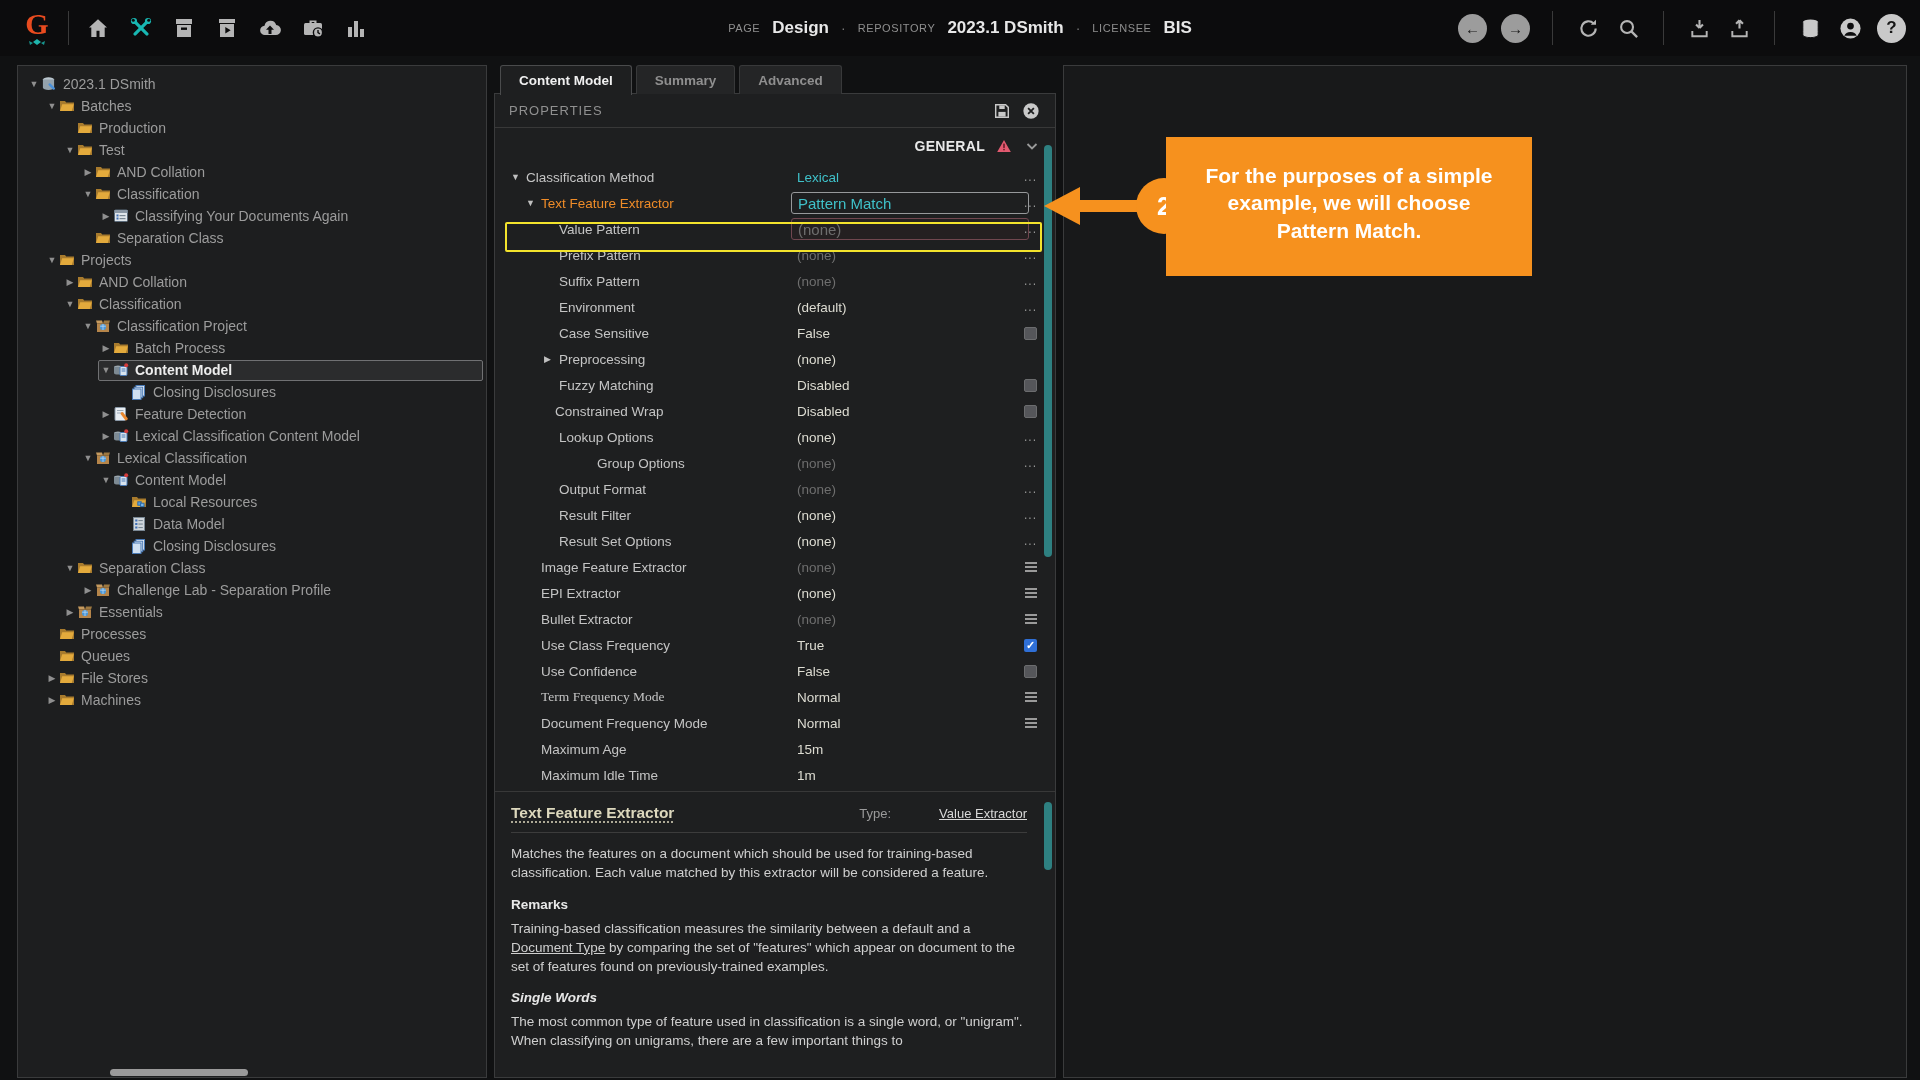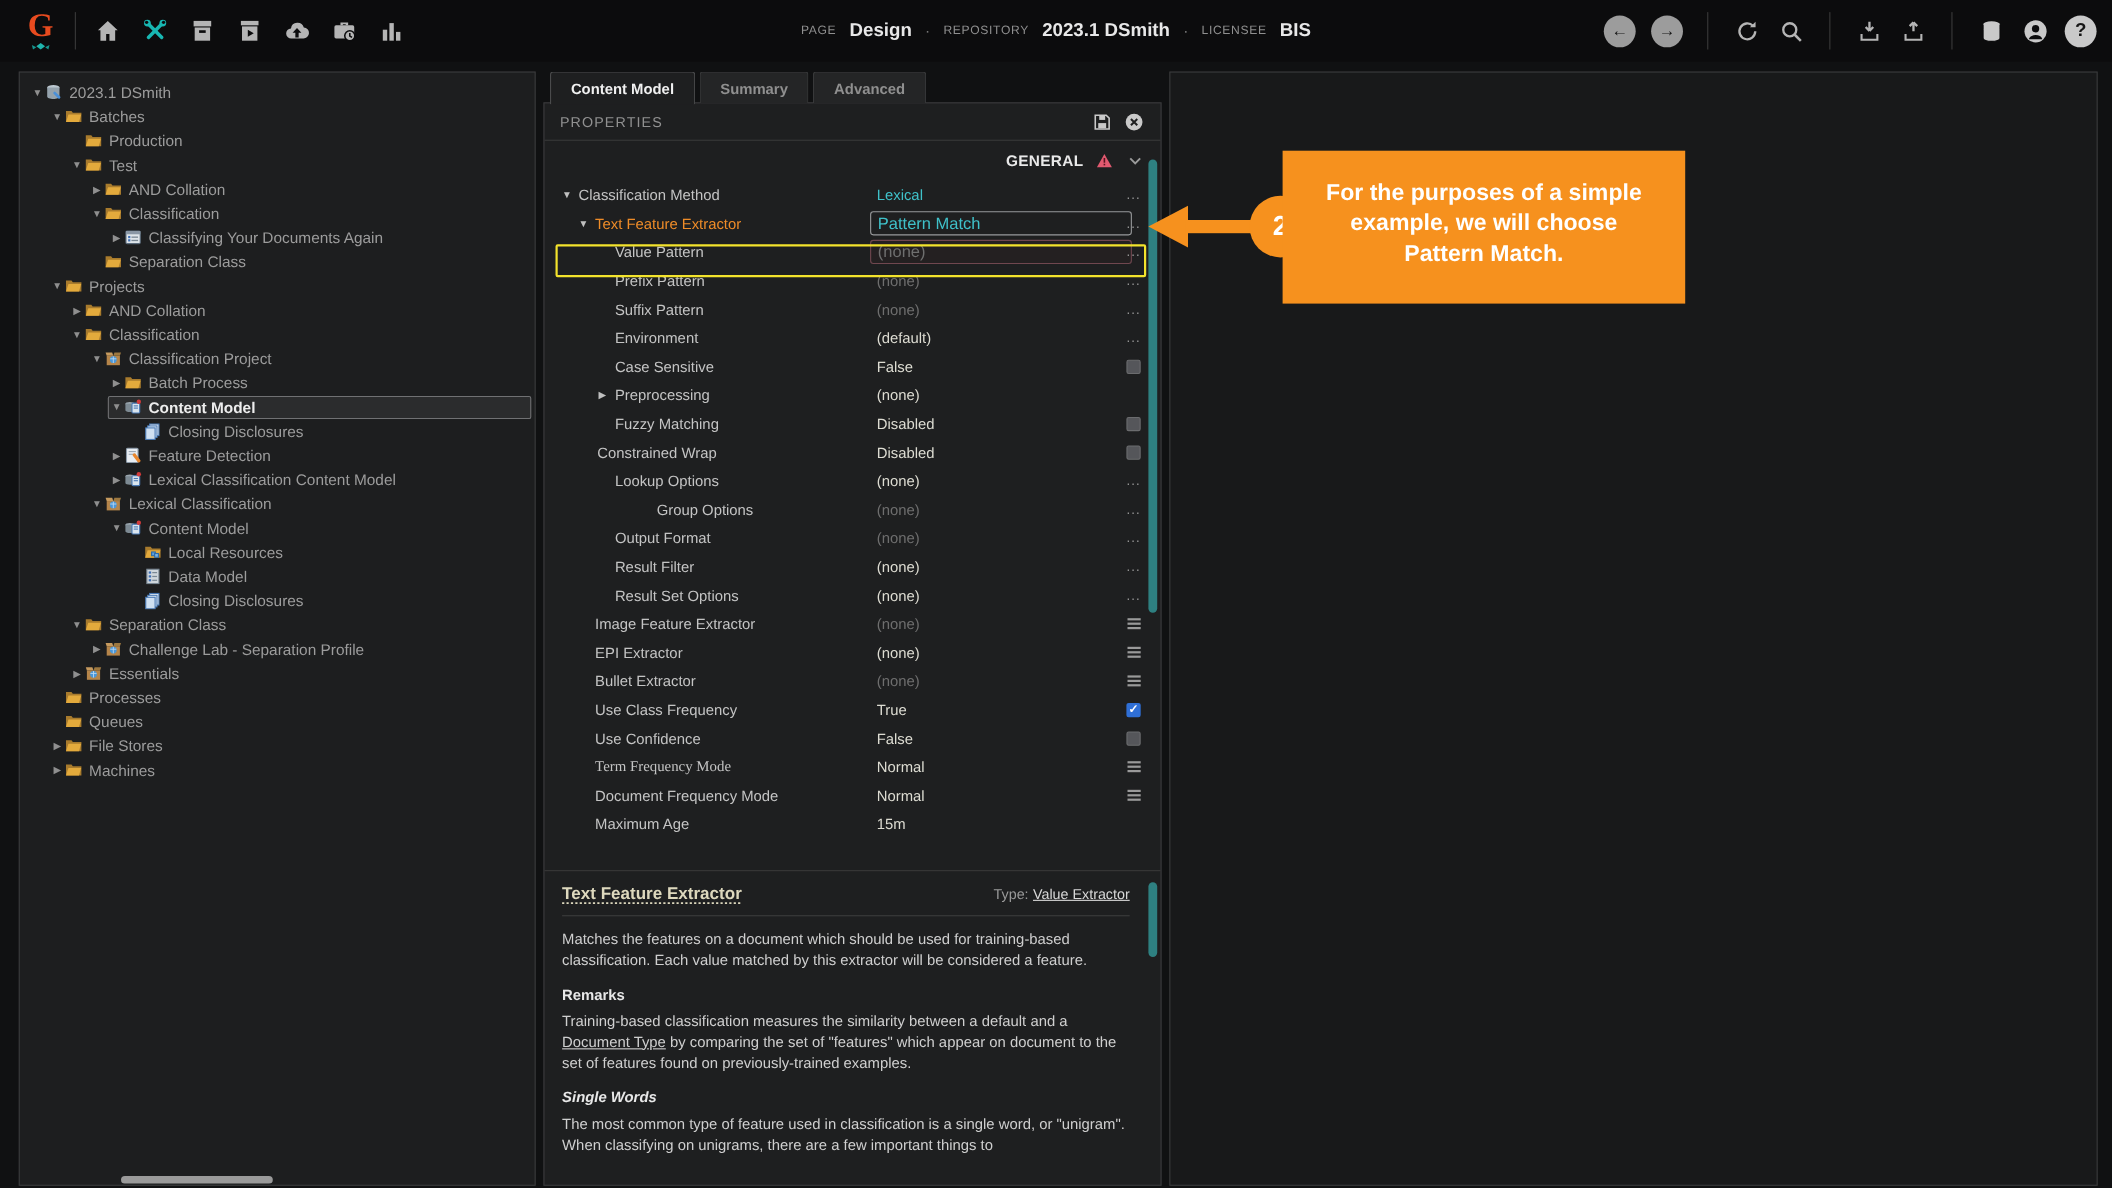--- a/index.html
+++ b/index.html
@@ -94,21 +94,21 @@
   .hl-overlay { position:absolute; left:10px; right:13px; top:94px; height:30px;
                 border:2px solid #f3e32c; border-radius:2px; pointer-events:none; z-index:3; }
   .vscroll-teal { position:absolute; right:3px; width:8px; background:#2e8081; border-radius:4px; cursor:pointer; }
 
   
   .help { position:relative; flex:1; padding:12px 28px 0 16px; overflow:hidden; }
   .help-head { display:flex; align-items:baseline; }
   .help-title { font-size:15.5px; font-weight:700; color:#ddd8bd;
                 text-decoration:underline dotted; text-underline-offset:4px; flex:1; }
   .help-type-label { font-size:13px; color:#9a9a9a; margin-right:4px; }
-  .help-type-link { font-size:13px; color:#d8d8d8; text-decoration:underline; cursor:pointer; }
+  .help-type-link { font-size:13px; color:#d8d8d8; text-decoration:underline; cursor:pointer;margin-left:44px; }
   .help-hr { border:none; border-top:1px solid #3c3c3c; margin:10px 0 12px; }
   .help p { font-size:13.5px; color:#cfcfcf; line-height:1.4; margin-bottom:4px; max-width:516px; }
   .help h4 { font-size:13.5px; color:#e8e8e8; margin:14px 0 8px; }
   .help h4.italic { font-style:italic; }
   .doc-link { text-decoration:underline; cursor:pointer; }
 
   
   .co-box { position:absolute; left:1166px; top:137px; width:366px; min-height:139px; z-index:20;
             background:#f6911e; color:#fff; font-size:21px; font-weight:700; line-height:1.3;
             text-align:center; padding:25px 26px; }
@@ -738,21 +738,21 @@
             <span class="pval">(none)</span>
           </div>
           <div class="prow">
             <span class="plab" style="left: 64px;">Fuzzy Matching</span>
             <span class="pval">Disabled</span>
             <span class="pend">
               <span class="cb off"></span>
             </span>
           </div>
           <div class="prow">
-            <span class="plab" style="left: 48px;">Constrained Wrap</span>
+            <span class="plab" style="left: 60px;">Constrained Wrap</span>
             <span class="pval">Disabled</span>
             <span class="pend">
               <span class="cb off"></span>
             </span>
           </div>
           <div class="prow">
             <span class="plab" style="left: 64px;">Lookup Options</span>
             <span class="pval">(none)</span>
             <span class="pend">
               <span class="dots">...</span>
@@ -831,20 +831,24 @@
           <div class="prow">
             <span class="plab" style="left: 46px;">Document Frequency Mode</span>
             <span class="pval">Normal</span>
             <span class="pend">
               <span class="menu-ic"></span>
             </span>
           </div>
           <div class="prow">
             <span class="plab" style="left: 46px;">Maximum Age</span>
             <span class="pval">15m</span>
+          </div>
+          <div class="prow">
+            <span class="plab" style="left: 46px;">Maximum Idle Time</span>
+            <span class="pval">1m</span>
           </div>
         </div>
       <div class="hl-overlay"></div>
       <div class="vscroll-teal" style="top:17px;height:412px;"></div>
     </div>
     <div class="help">
       <div class="help-head">
         <span class="help-title">Text Feature Extractor</span>
         <span class="help-type-label">Type:</span>
         <span class="help-type-link">Value Extractor</span>

